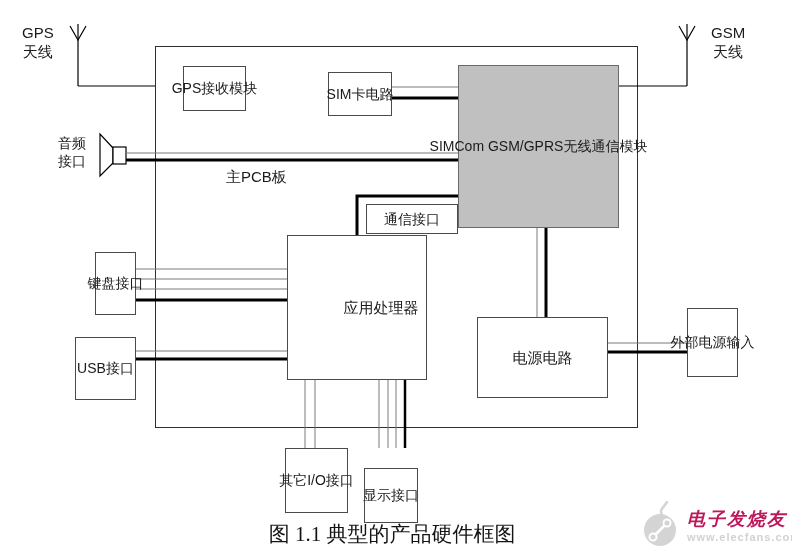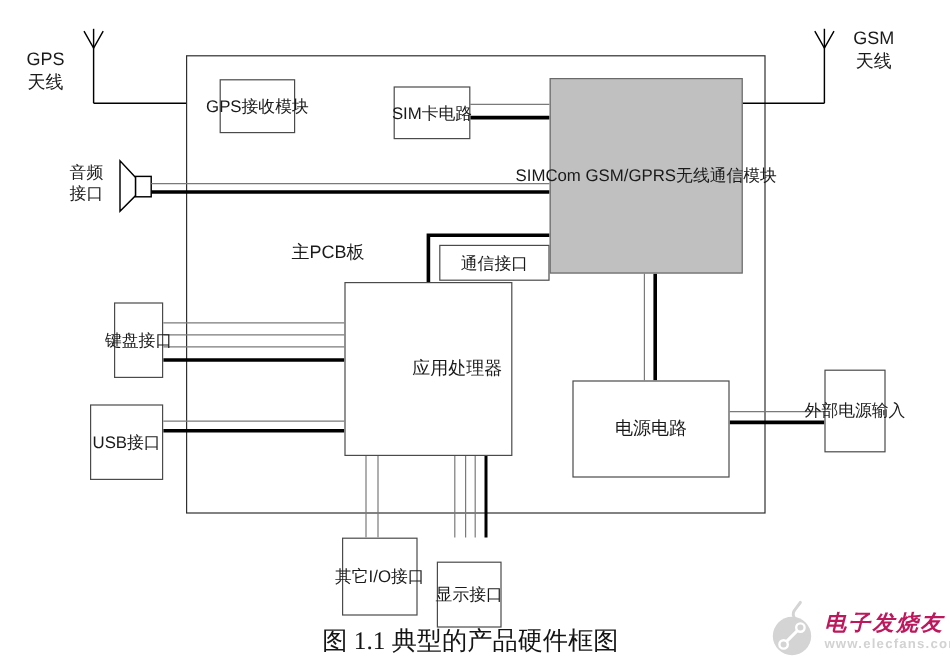--- a/index.html
+++ b/index.html
@@ -12,33 +12,33 @@
     position:absolute;z-index:2;background:#ffffff;border:1px solid #4a4a4a;
     display:flex;flex-direction:row;align-items:center;justify-content:center;
     text-align:center;font-size:14px;line-height:1.3;box-sizing:border-box;
   }
   .blk span{display:block;white-space:nowrap;}
   .gray{background:#c0c0c0;border-color:#6a6a6a;}
   .lbl{position:absolute;z-index:2;font-size:15px;line-height:1.25;text-align:center;}
   .lbl span{display:block;}
   #board{position:absolute;left:155px;top:46px;width:483px;height:382px;
     border:1px solid #2f2f2f;z-index:0;box-sizing:border-box;background:#fff;}
-  #board-label{position:absolute;left:226px;top:201px;z-index:2;font-size:15px;margin-left:17px;}
+  #board-label{position:absolute;left:226px;top:168px;z-index:2;font-size:15px;}
   #gps-module{left:183px;top:66px;width:63px;height:45px;}
   #sim-box{left:328px;top:72px;width:64px;height:44px;}
   #simcom{left:458px;top:65px;width:161px;height:163px;font-size:14px;}
   #comm-box{left:366px;top:204px;width:92px;height:30px;z-index:3;}
   #processor{left:287px;top:235px;width:140px;height:145px;font-size:15px;padding-left:48px;}
   #power{left:477px;top:317px;width:131px;height:81px;font-size:15px;}
   #ext-power{left:687px;top:308px;width:51px;height:69px;}
   #keyboard{left:95px;top:252px;width:41px;height:63px;}
   #usb{left:75px;top:337px;width:61px;height:63px;}
   #other-io{left:285px;top:448px;width:63px;height:65px;}
   #display-if{left:364px;top:468px;width:54px;height:55px;}
-  #gps-ant-label{left:22px;top:24px;margin-top:17px;}
+  #gps-ant-label{left:22px;top:24px;}
   #gsm-ant-label{left:711px;top:24px;}
   #audio-label{left:58px;top:134px;font-size:14px;line-height:1.32;}
   #caption{
     position:absolute;left:157px;top:520px;width:470px;text-align:center;z-index:2;
     font-family:"Liberation Serif","DejaVu Serif",serif;font-size:21px;color:#141414;
   }
   #watermark{
     position:absolute;left:640px;top:500px;z-index:2;display:flex;align-items:center;gap:5px;
     color:#c9c9c9;
   }

